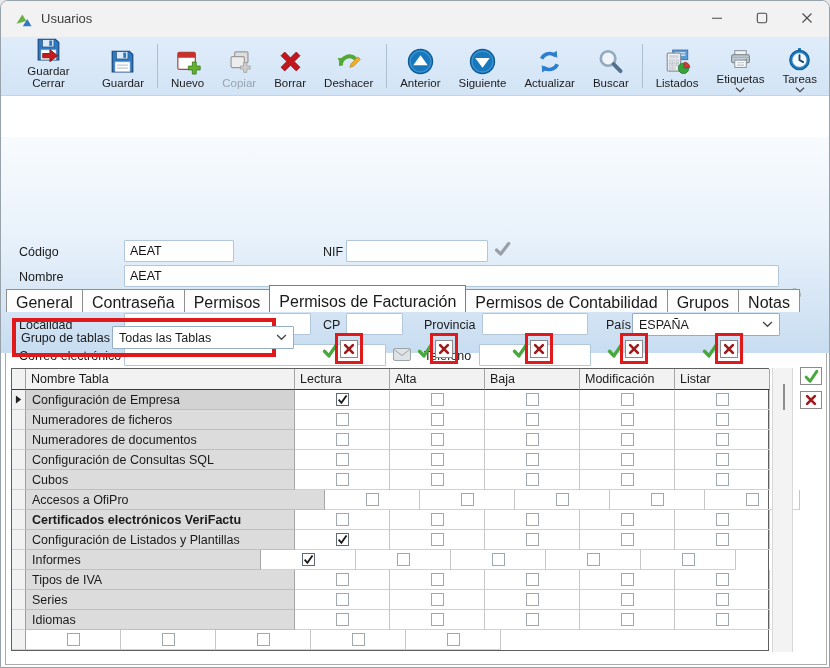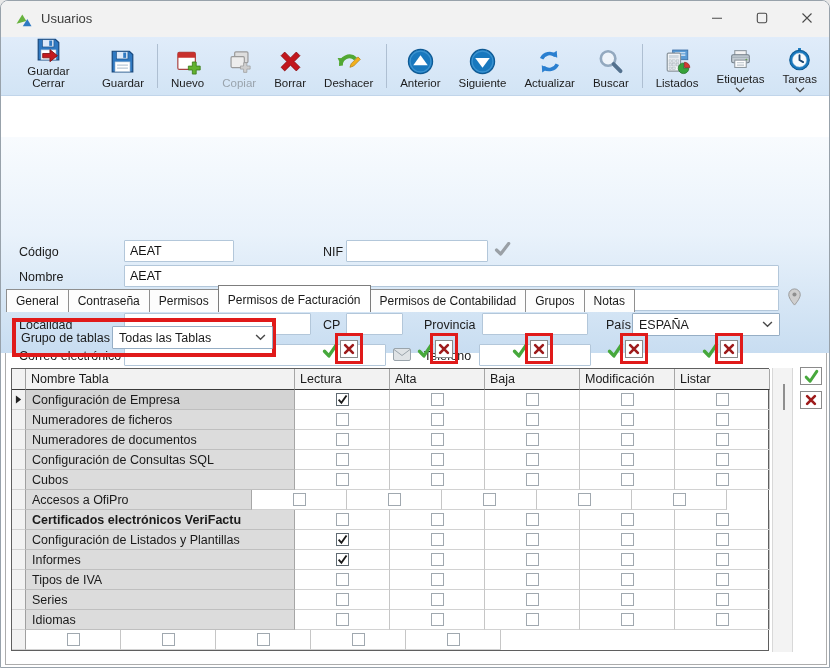--- a/index.html
+++ b/index.html
@@ -38,37 +38,37 @@
     display:flex;align-items:center;justify-content:space-between;padding:0 6px;
     font-size:12.5px;border-radius:1px;}
   .fselect .schev svg{width:11px;height:7px;display:block;}
   .small-ico{position:absolute;}
   .small-ico svg{display:block;}
   .icobtn{border:none;background:transparent;padding:0;}
   
   .tabstrip{position:absolute;left:5px;top:284px;right:4px;height:27px;display:flex;
     align-items:flex-end;z-index:3;}
   .tab{background:#fdfdfd;border:1px solid #8f8f8f;border-bottom:none;height:23px;
-    padding:4px 9px 0;font-size:12px;margin-right:-1px;white-space:nowrap;}
+    padding:4px 9px 0;font-size:16px;margin-right:-1px;white-space:nowrap;}
   .tab.active{background:#fff;height:27px;padding-top:7px;position:relative;z-index:4;
     border-color:#7d7d7d;}
   
   .content-bg{position:absolute;left:4px;top:310px;width:822px;height:354px;background:#fff;
     border:1px solid #acacac;z-index:1;}
   .annot-group{position:absolute;left:11px;top:317px;width:264px;height:39px;
     border:4px solid #e01a1a;z-index:2;background:transparent;}
   .annot-x{position:absolute;top:332px;width:28px;height:31px;border:3px solid #e01a1a;
     display:flex;align-items:center;justify-content:center;z-index:2;}
   .pair-check{position:absolute;top:341px;width:17px;height:17px;border:none;background:transparent;
     padding:0;z-index:2;}
   .pair-check svg,.xbtn svg{display:block;}
   .xbtn{width:18px;height:18px;border:1px solid #8b8b8b;background:#fff;padding:0;
     display:flex;align-items:center;justify-content:center;}
   .gt-label{position:absolute;left:20px;top:330px;font-size:12.5px;z-index:2;}
-  .gt-select{left:111px;top:325px;width:161px;z-index:2;}
+  .gt-select{left:111px;top:325px;width:182px;z-index:2;}
   
   .grid{position:absolute;left:10px;top:367px;width:758px;border:1px solid #5f5f5f;
     background:#fff;z-index:2;}
   .grow{display:flex;height:20px;}
   .grow.ghead{height:21px;}
   .cell{border-right:1px solid #c6c6c6;border-bottom:1px solid #d2d2d2;display:flex;
     align-items:center;font-size:12.5px;overflow:hidden;white-space:nowrap;flex:none;}
   .hcell{background:#f2f2f2;border-right:1px solid #a6a6a6;border-bottom:1px solid #3a3a3a;
     padding-left:5px;}
   .ind{background:#f2f2f2;border-right:1px solid #9f9f9f;justify-content:center;padding-left:0;}
@@ -448,21 +448,21 @@
         </div>
         <div class="cell chk" style="width: 95px;">
           <span class="cb" role="checkbox"></span>
         </div>
         <div class="cell chk" style="width: 95px;">
           <span class="cb" role="checkbox"></span>
         </div>
       </div>
       <div class="grow">
         <div class="cell ind" style="width: 14px;"></div>
-        <div class="cell name" style="width: 226px;">Accesos a OfiPro</div>
+        <div class="cell name" style="width: 299px;">Accesos a OfiPro</div>
         <div class="cell chk" style="width: 95px;">
           <span class="cb" role="checkbox"></span>
         </div>
         <div class="cell chk" style="width: 95px;">
           <span class="cb" role="checkbox"></span>
         </div>
         <div class="cell chk" style="width: 95px;">
           <span class="cb" role="checkbox"></span>
         </div>
         <div class="cell chk" style="width: 95px;">
@@ -511,21 +511,21 @@
         </div>
         <div class="cell chk" style="width: 95px;">
           <span class="cb" role="checkbox"></span>
         </div>
         <div class="cell chk" style="width: 95px;">
           <span class="cb" role="checkbox"></span>
         </div>
       </div>
       <div class="grow">
         <div class="cell ind" style="width: 14px;"></div>
-        <div class="cell name" style="width: 269px;">Informes</div>
+        <div class="cell name" style="width: 235px;">Informes</div>
         <div class="cell chk" style="width: 95px;">
           <span class="cb on" role="checkbox">
             <span>
               <svg viewBox="0 0 12 12" width="11" height="11">
                 <path d="M1.8 6.2l3 3.4L10.4 1.6" fill="none" stroke="#1a1a1a" stroke-width="2"></path>
               </svg>
             </span>
           </span>
         </div>
         <div class="cell chk" style="width: 95px;">

